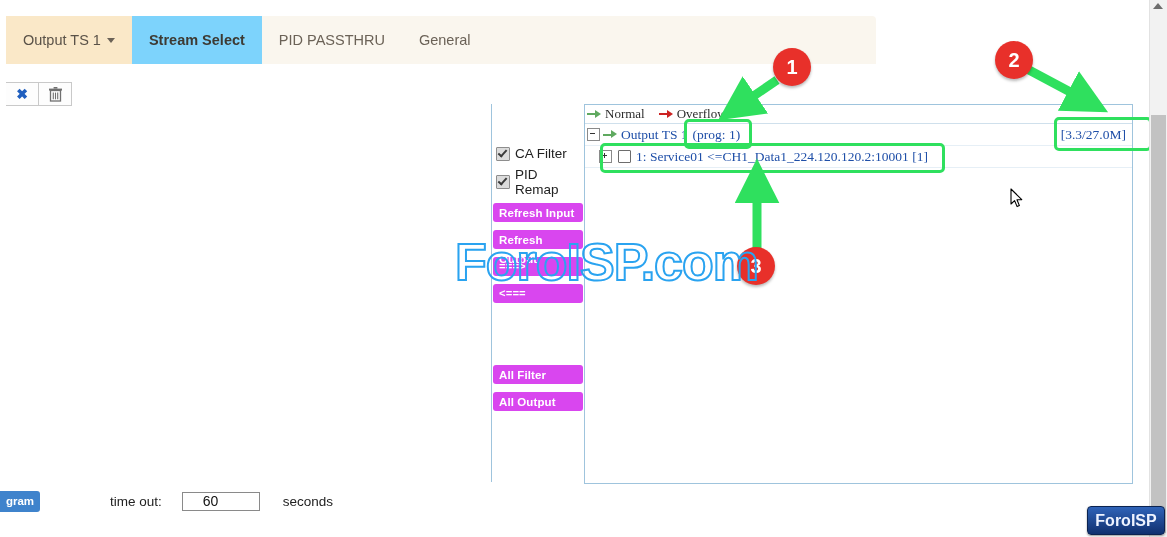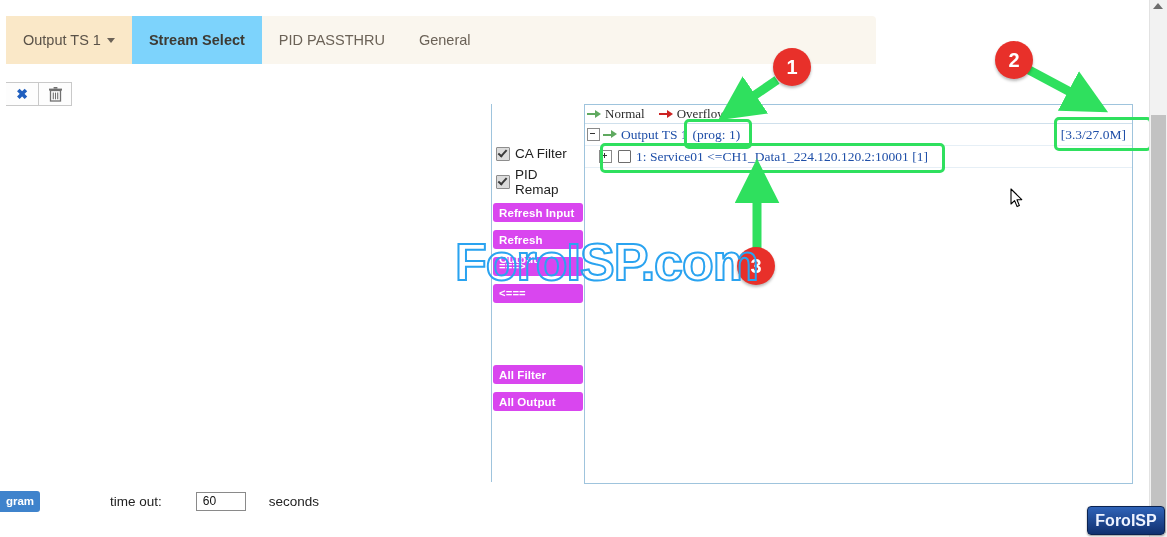--- a/index.html
+++ b/index.html
@@ -219,24 +219,24 @@
     width: 58px; height: 21px;
     background: #3f83cc; color: #fff;
     border: none; border-radius: 3px;
     font-size: 11.5px; font-weight: bold;
     font-family: "Liberation Sans", sans-serif;
     text-align: right; padding-right: 6px;
     cursor: pointer;
   }
   .timeout-lbl { margin-left: 50px; }
   .timeout-input {
-    width: 36px; height: 17px; margin: 0 3px 0 14px;
+    width: 36px; height: 17px; margin: 0 3px 0 0;
     border: 1px solid #8a8a8a; background: #fff;
     font-family: "Liberation Sans", sans-serif;
-    font-size: 12px; color: #111; padding: 0 6px;
+    font-size: 14px; color: #111; padding: 0 20px;
   }
 
   
   .scroll-track {
     position: absolute; right: 0; top: 0;
     width: 17px; height: 537px; background: #f2f2f2;
     border-left: 1px solid #e2e2e2;
   }
   .scroll-thumb {
     position: absolute; right: 1px; top: 115px;

